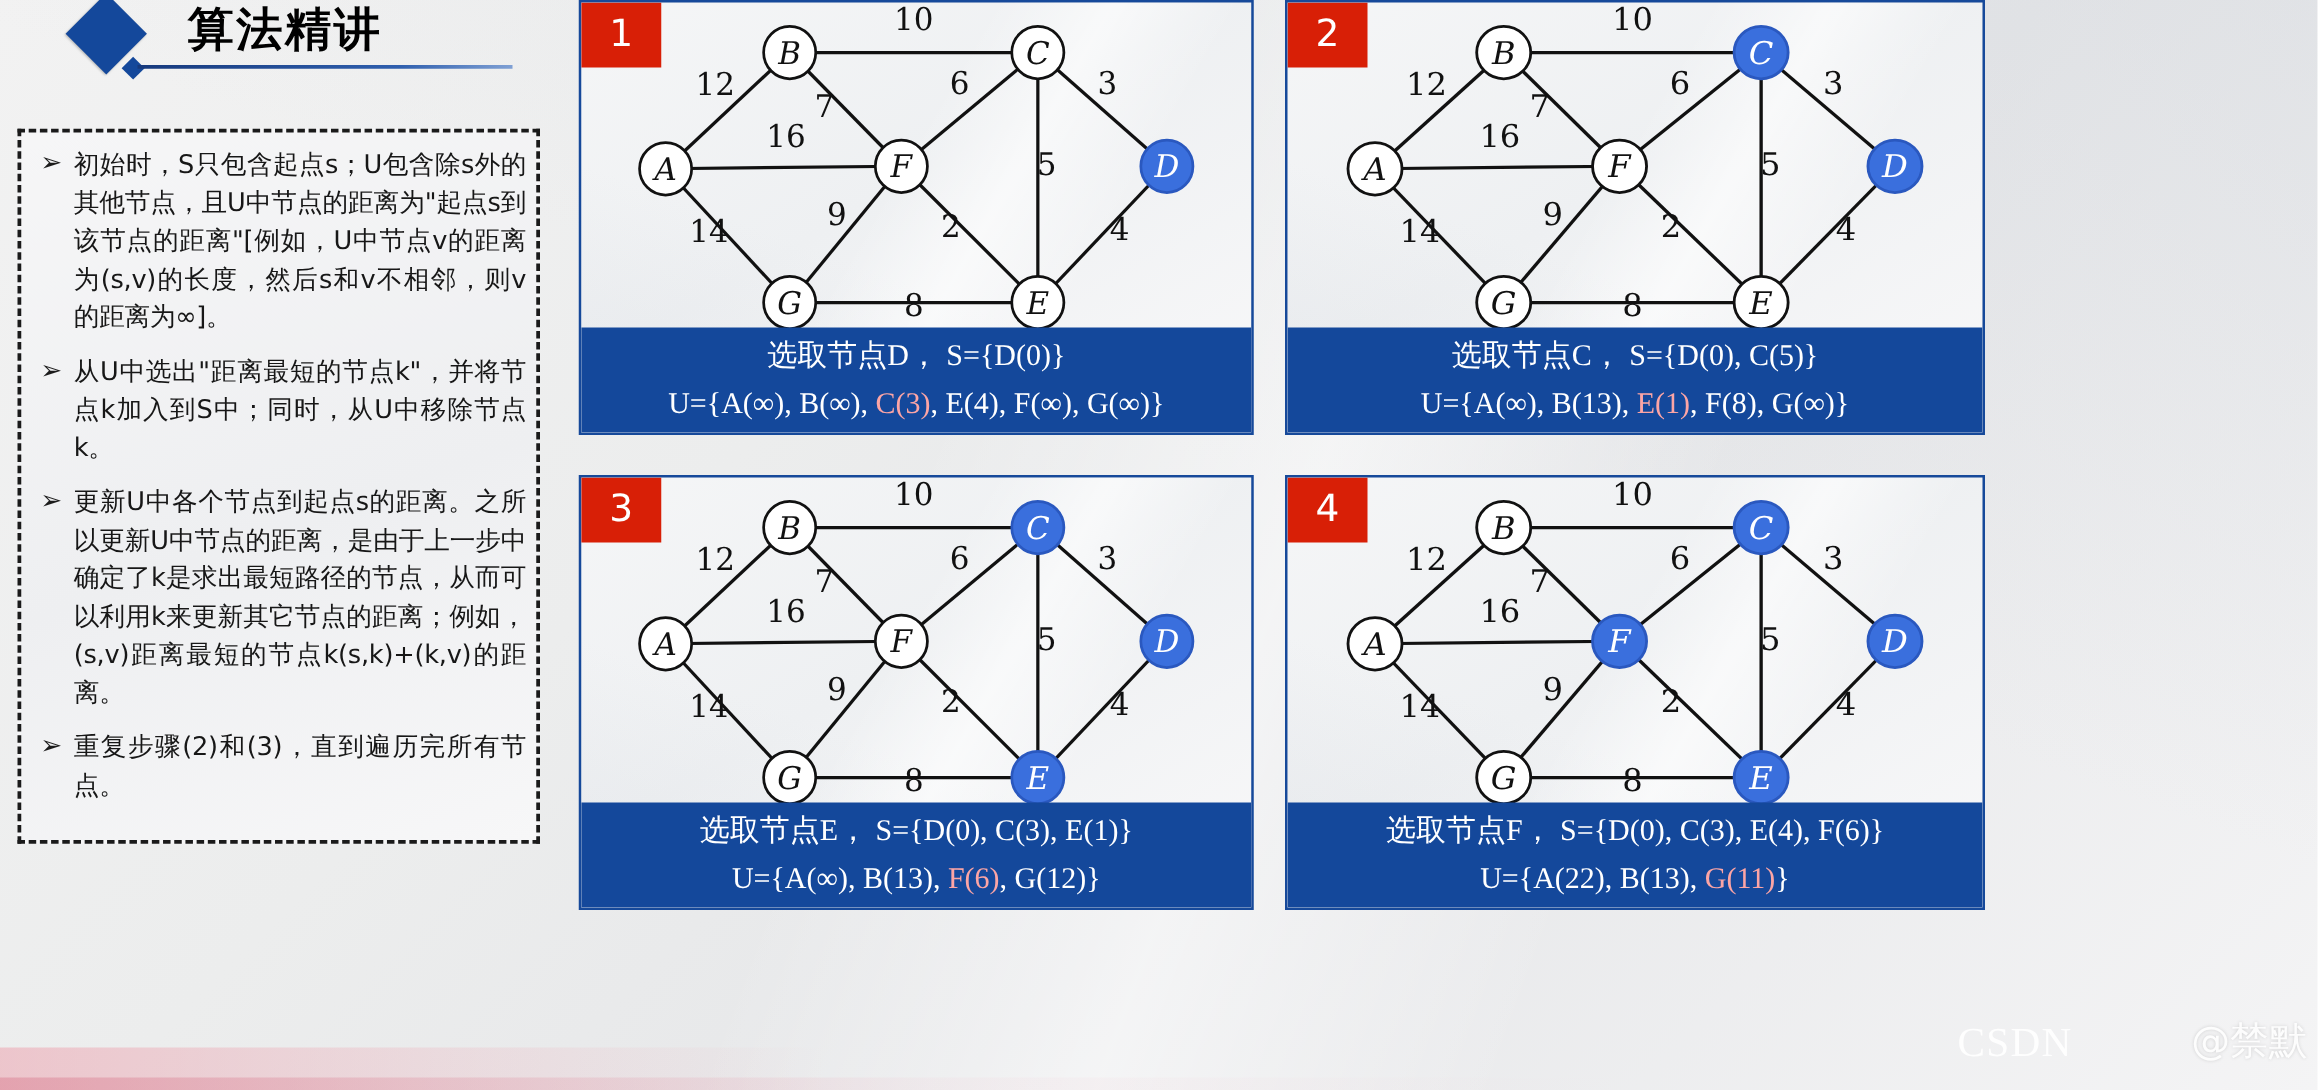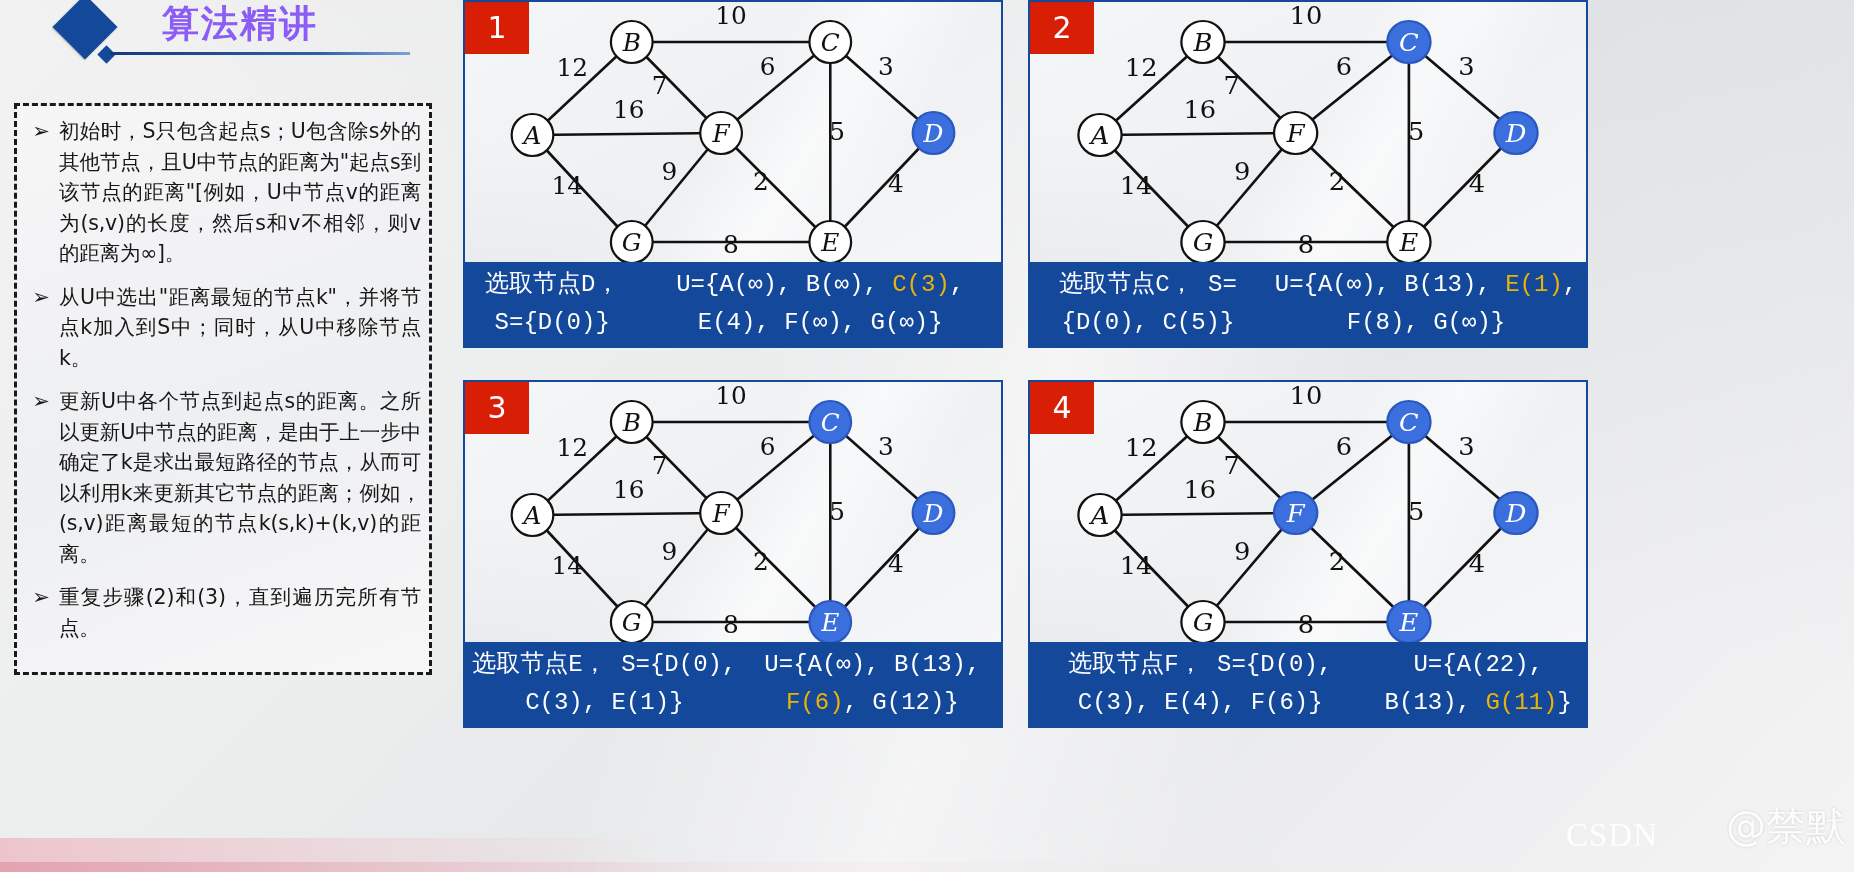--- a/index.html
+++ b/index.html
@@ -17,23 +17,23 @@
     background:linear-gradient(90deg,rgba(236,164,176,.55),rgba(236,170,182,.25) 55%,rgba(255,255,255,0));}
   .bg-pinkstripe2{position:absolute;left:0;bottom:0;width:1854px;height:10px;
     background:linear-gradient(90deg,rgba(216,120,140,.45),rgba(240,200,210,.15) 40%,rgba(255,255,255,0) 70%);}
 
   
   .header{position:absolute;left:0;top:0;width:460px;height:62px;}
   .diamond{position:absolute;left:62px;top:4px;width:46px;height:46px;background:#14489b;
     transform:rotate(45deg);box-shadow:0 1px 2px rgba(0,0,0,.25);}
   .diamond-small{position:absolute;left:100px;top:48px;width:13px;height:13px;background:#14489b;
     transform:rotate(45deg);}
-  .title{position:absolute;left:150px;top:0px;font-size:37px;color:#8b5cf6;
+  .title{position:absolute;left:150px;top:0px;font-size:37px;color:#000000;
     font-weight:700;letter-spacing:2px;line-height:48px;white-space:nowrap;
-    font-family:"Liberation Sans", sans-serif;margin-left:12px;}
+    font-family:"Liberation Sans", sans-serif;}
   .title-rule{position:absolute;left:110px;top:52px;width:300px;height:3px;
     background:linear-gradient(90deg,#16397c,#2f5fae 70%,#7fa0d4);}
 
   
   .textcard{position:absolute;left:14px;top:103px;width:418px;height:572px;
     border:3px dashed #1a1a1a;box-sizing:border-box;
     background:linear-gradient(160deg,#f6f6f7 0%,#eeeff1 55%,#f7f7f8 100%);
     padding:10px 8px 8px 6px;}
   .bullet{display:flex;margin-bottom:13px;}
   .bullet .mark{flex:0 0 36px;color:#1b1b1b;font-size:21px;line-height:30px;text-align:center;}
@@ -49,27 +49,27 @@
   .p2{left:565px; top:0px;   width:560px;height:348px;}
   .p3{left:0px;   top:380px; width:540px;height:348px;}
   .p4{left:565px; top:380px; width:560px;height:348px;}
   .panel .facet{position:absolute;inset:0;pointer-events:none;
     background:linear-gradient(120deg,rgba(255,255,255,0) 45%,rgba(255,255,255,.6) 58%,rgba(255,255,255,0) 72%),
                linear-gradient(20deg,rgba(221,224,229,.45) 0%,rgba(255,255,255,0) 40%);}
   .badge{position:absolute;left:0px;top:0px;width:64px;height:52px;background:#d81f06;
     color:#fff;font-size:30px;line-height:52px;text-align:center;z-index:4;
     font-family:"DejaVu Sans", sans-serif;}
   .caption{position:absolute;left:0;bottom:0;width:100%;height:84px;background:#14489b;
-    color:#fff;display:flex;align-items:center;justify-content:center;
-    font-family:Liberation Mono, monospace;font-size:24px;line-height:38px;z-index:5;text-align:center;}
-  .caption .red{color:#eab308;}
+    color:#fff;display:flex;flex-direction:column;align-items:center;justify-content:center;
+    font-family:Liberation Serif, serif;font-size:24px;line-height:38px;z-index:5;text-align:center;}
+  .caption .red{color:#fca5a5;}
   .graph{position:absolute;left:0;top:0;width:100%;height:265px;}
 
   .watermark{position:absolute;right:8px;bottom:18px;color:rgba(255,255,255,.92);
-    font-size:40px;z-index:9;font-family:"DejaVu Sans", sans-serif;
+    font-size:31px;z-index:9;font-family:"DejaVu Sans", sans-serif;
     text-shadow:0 0 3px rgba(0,0,0,.15);}
   .csdn{position:absolute;right:196px;bottom:18px;color:rgba(255,255,255,.9);
     font-size:33px;z-index:9;font-family:"Liberation Serif", serif;letter-spacing:1px;}
 </style>
 </head>
 <body>
 
 <div class="bg-sheen"></div>
 <div class="bg-pinkstripe"></div>
 <div class="bg-pinkstripe2"></div>

